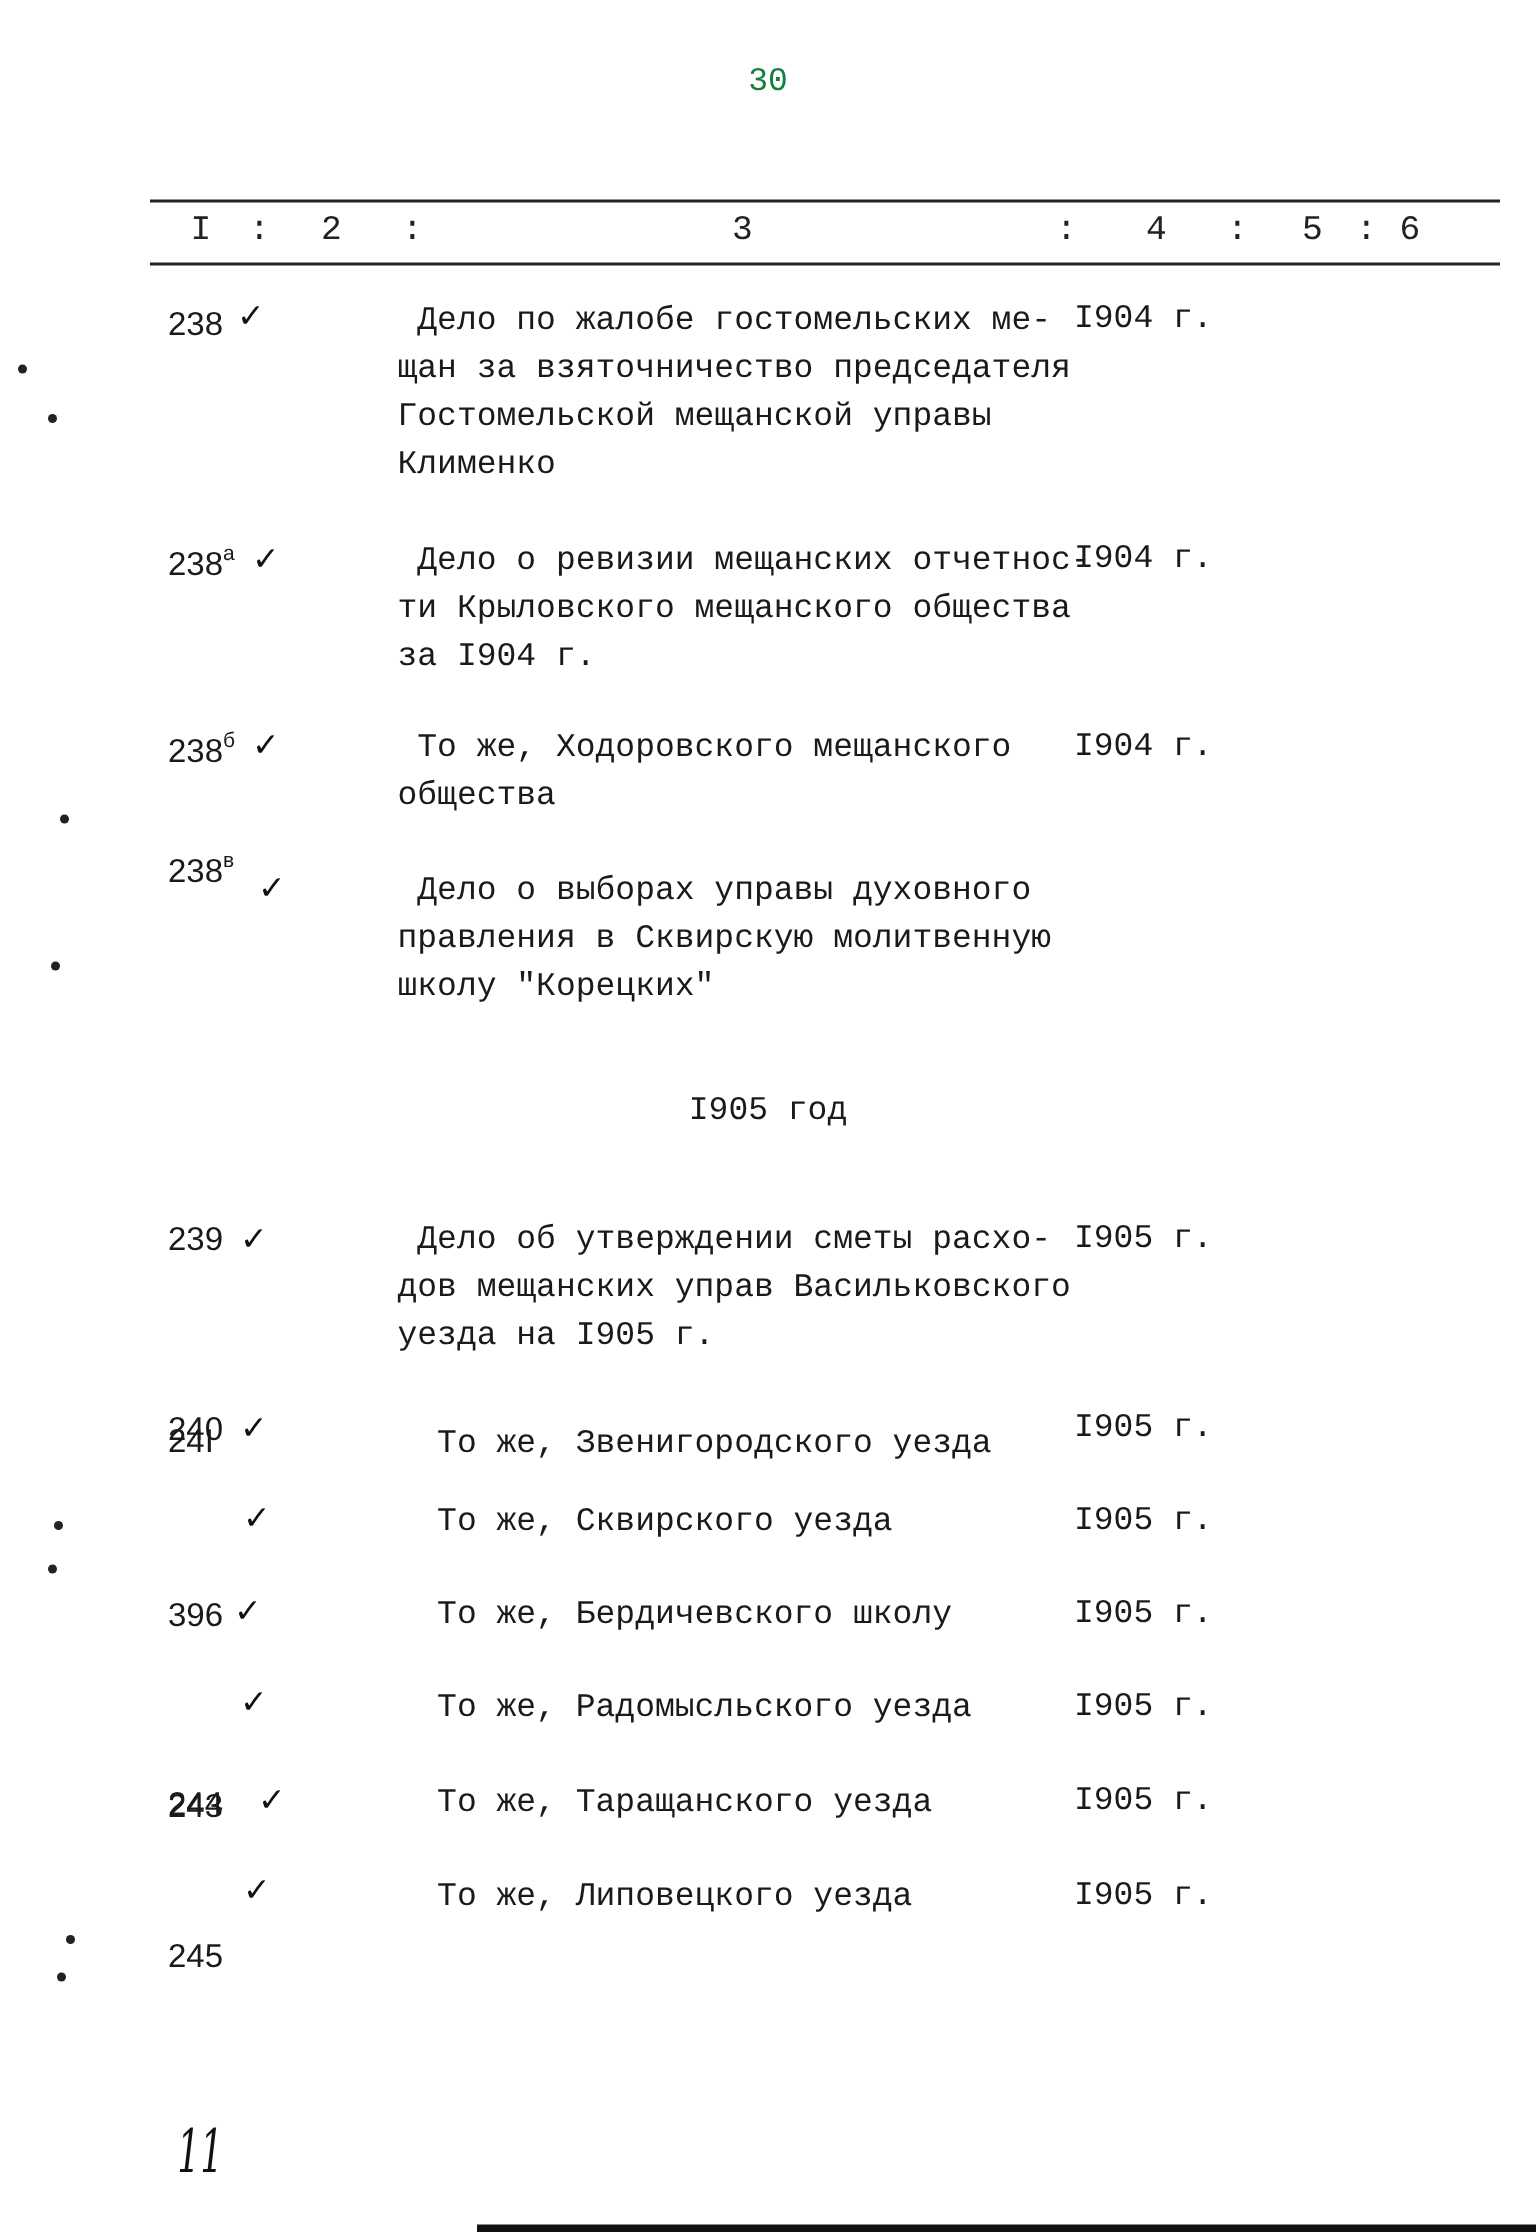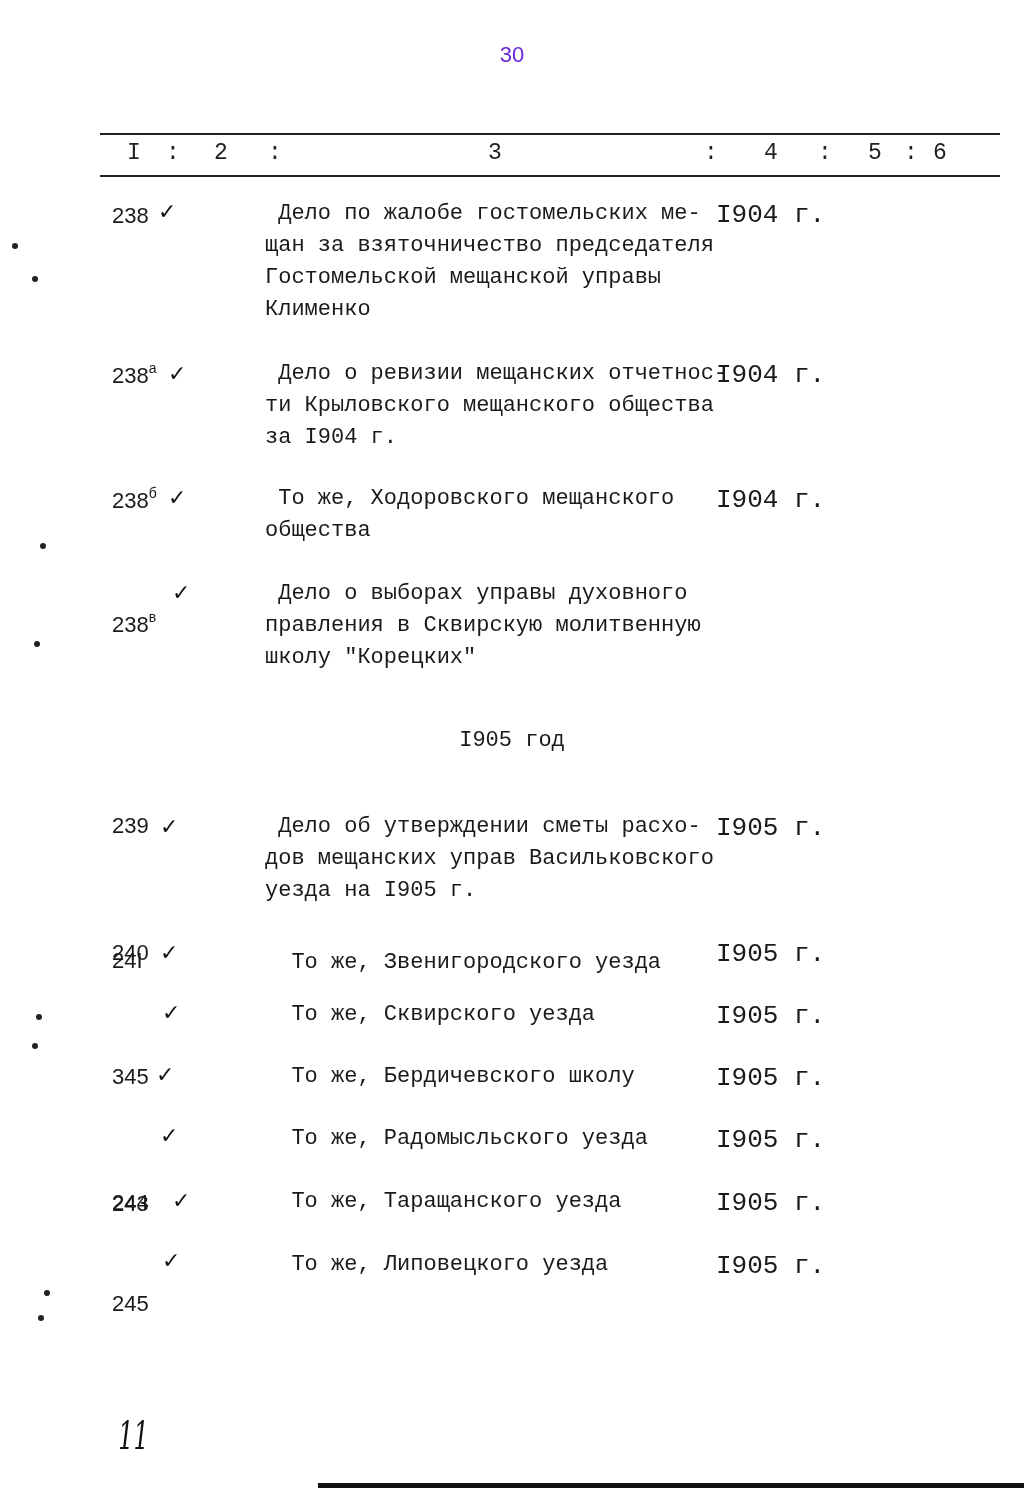--- a/index.html
+++ b/index.html
@@ -1,29 +1,29 @@
 <!DOCTYPE html>
 <html><head>
 <meta charset="utf-8">
 <style>
   html, body { margin:0; padding:0; background:#ffffff; }
   body { width:1024px; height:1488px; position:relative; overflow:hidden;
          font-family:"Liberation Mono","DejaVu Sans Mono",monospace; color:#1a1a1a; }
   .page-number { position:absolute; left:0; width:1024px; top:42px; text-align:center;
-         font-family:Liberation Sans, sans-serif; font-size:22px; color:#6d28d9; }
+         font-family:Liberation Mono, monospace; font-size:22px; color:#15803d; }
   .rule { position:absolute; left:100px; width:900px; height:2px; background:#222; }
   .rule.top { top:133px; }
   .rule.mid { top:175px; height:2px; }
   .hdr { position:absolute; top:140px; font-size:23px; color:#222; }
   .entry-num { position:absolute; left:112px; font-family:"Liberation Sans","DejaVu Sans",sans-serif;
          font-size:22px; color:#1a1a1a; }
   .entry-num sup { font-size:14px; vertical-align:10px; }
   .check { position:absolute; font-size:22px; color:#111; font-family:"DejaVu Sans",sans-serif; }
   .title { position:absolute; left:265px; width:450px; font-size:22px; line-height:32px; white-space:pre; color:#1a1a1a; }
-  .date { position:absolute; left:716px; font-size:26px; color:#1a1a1a; }
+  .date { position:absolute; left:716px; font-size:22px; color:#1a1a1a; }
   .section { position:absolute; left:0; width:1024px; top:728px; text-align:center; font-size:22px; }
   .dot { position:absolute; width:6px; height:6px; background:#222; border-radius:50%; }
   .handmark { position:absolute; left:108px; top:1412px; font-family:"DejaVu Serif",serif; font-size:40px;
          font-style:italic; color:#111; transform:scaleX(0.6); }
   .bottom-rule { position:absolute; left:318px; top:1483px; width:706px; height:5px; background:#111; }
 </style>
 </head>
 <body>
 
 <div class="page-number">30</div>
@@ -63,21 +63,21 @@
 
 <div>
   <span class="entry-num" style="top:485px"><span>238</span><sup>б</sup></span>
   <span class="check" style="left:168px;top:485px">✓</span>
   <div class="title" style="top:483px"> То же, Ходоровского мещанского
 общества</div>
   <span class="date" style="top:485px">I904 г.</span>
 </div>
 
 <div>
-  <span class="entry-num" style="top:609px"><span>238</span><sup>в</sup></span>
+  <span class="entry-num" style="top:565px"><span>238</span><sup>в</sup></span>
   <span class="check" style="left:172px;top:580px">✓</span>
   <div class="title" style="top:578px"> Дело о выборах управы духовного
 правления в Сквирскую молитвенную
 школу "Корецких"</div>
 </div>
 
 <div class="section">I905 год</div>
 
 <div>
   <span class="entry-num" style="top:813px">239</span>
@@ -94,21 +94,21 @@
   <div class="title" style="top:947px">  То же, Звенигородского уезда</div>
   <span class="date" style="top:939px">I905 г.</span>
 </div>
 <div>
   <span class="entry-num" style="top:948px">24I</span>
   <span class="check" style="left:162px;top:1000px">✓</span>
   <div class="title" style="top:999px">  То же, Сквирского уезда</div>
   <span class="date" style="top:1001px">I905 г.</span>
 </div>
 <div>
-  <span class="entry-num" style="top:1064px">345</span>
+  <span class="entry-num" style="top:1064px">396</span>
   <span class="check" style="left:156px;top:1062px">✓</span>
   <div class="title" style="top:1061px">  То же, Бердичевского школу</div>
   <span class="date" style="top:1063px">I905 г.</span>
 </div>
 <div>
   <span class="entry-num" style="top:1191px">243</span>
   <span class="check" style="left:160px;top:1123px">✓</span>
   <div class="title" style="top:1123px">  То же, Радомысльского уезда</div>
   <span class="date" style="top:1125px">I905 г.</span>
 </div>

